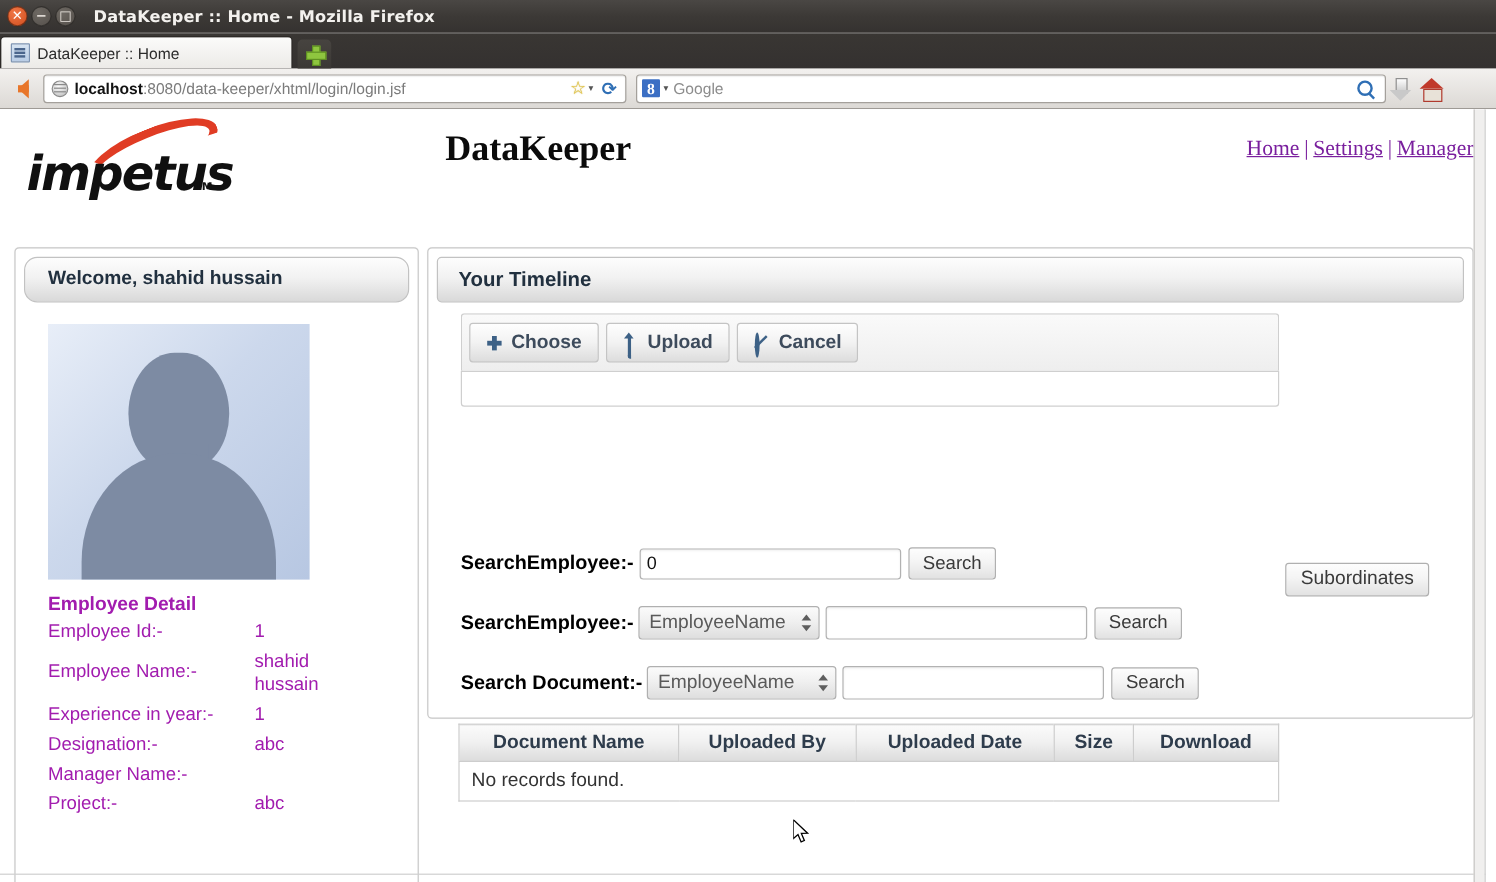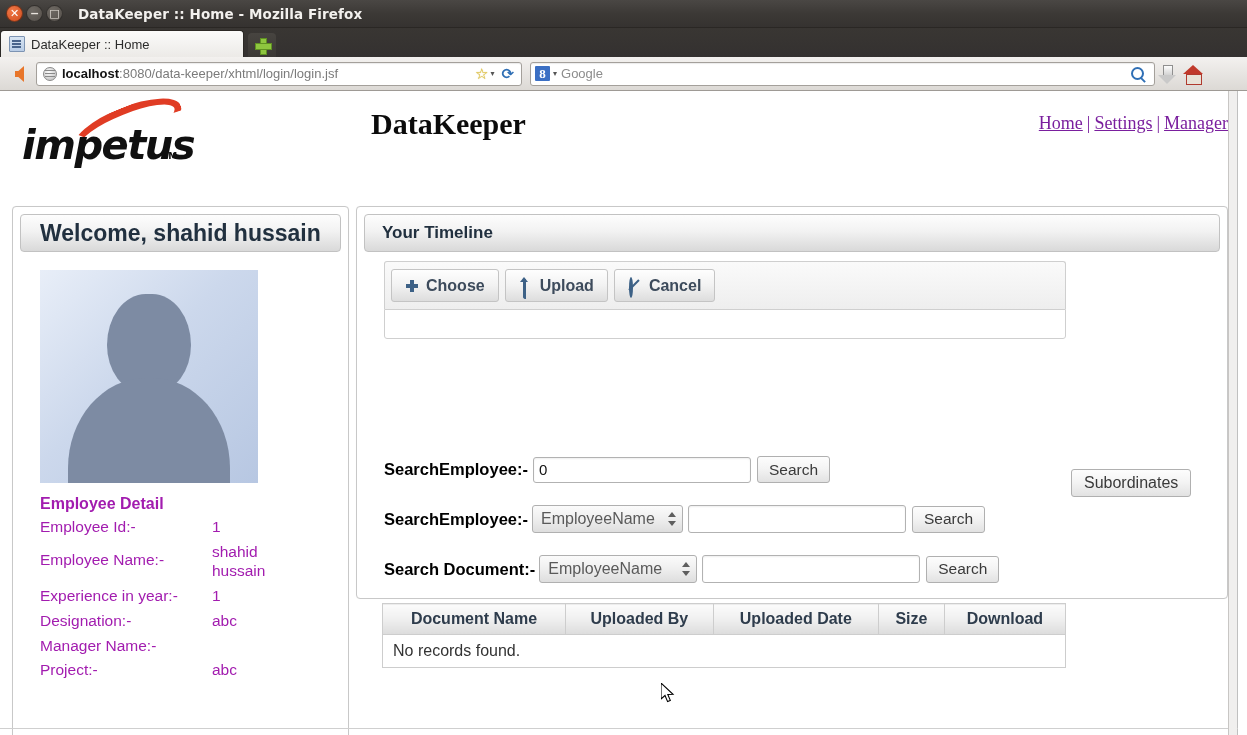--- a/index.html
+++ b/index.html
@@ -243,21 +243,21 @@
     background: linear-gradient(to bottom, #fdfdfd 0%, #f2f2f2 45%, #d9d9d9 100%);
     border: 1px solid #c2c2c2;
     border-radius: 4px;
     display:flex; align-items:center;
     padding-left: 17px;
     font-size: 17px; font-weight: bold; color:#21303f;
     font-family: "Liberation Sans", sans-serif;
   }
   #left-panel { left: 12px; top: 115px; width: 337px; height: 592px; }
   #right-panel { left: 356px; top: 115px; width: 872px; height: 393px; }
-  #left-panel .panel-title { font-size: 23px; padding-left: 19px; }
+  #left-panel .panel-title { font-size: 16px; padding-left: 19px; border-radius: 11px; }
   #right-panel .panel-title { padding-left: 17px; }
 
   
   #avatar {
     position:absolute; left: 27px; top: 63px;
     width: 218px; height: 213px;
     background: linear-gradient(135deg, #e8eef8 0%, #ccd8ec 45%, #b7c7e2 100%);
     overflow:hidden;
   }
   #avatar .head {

